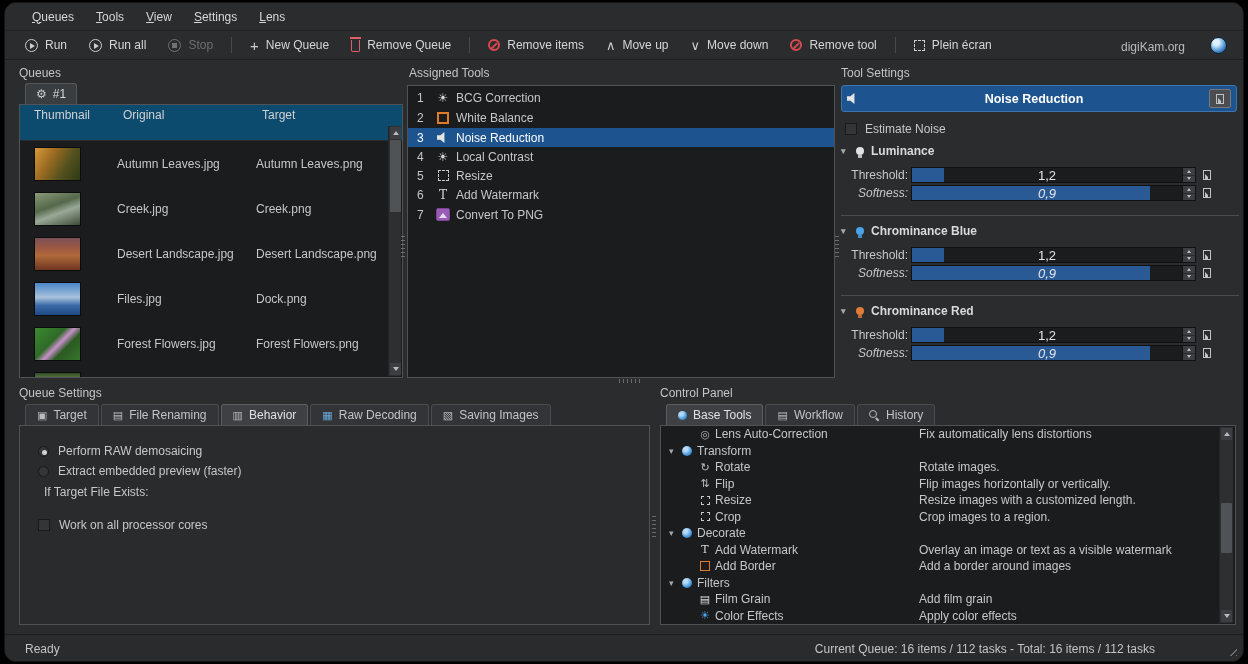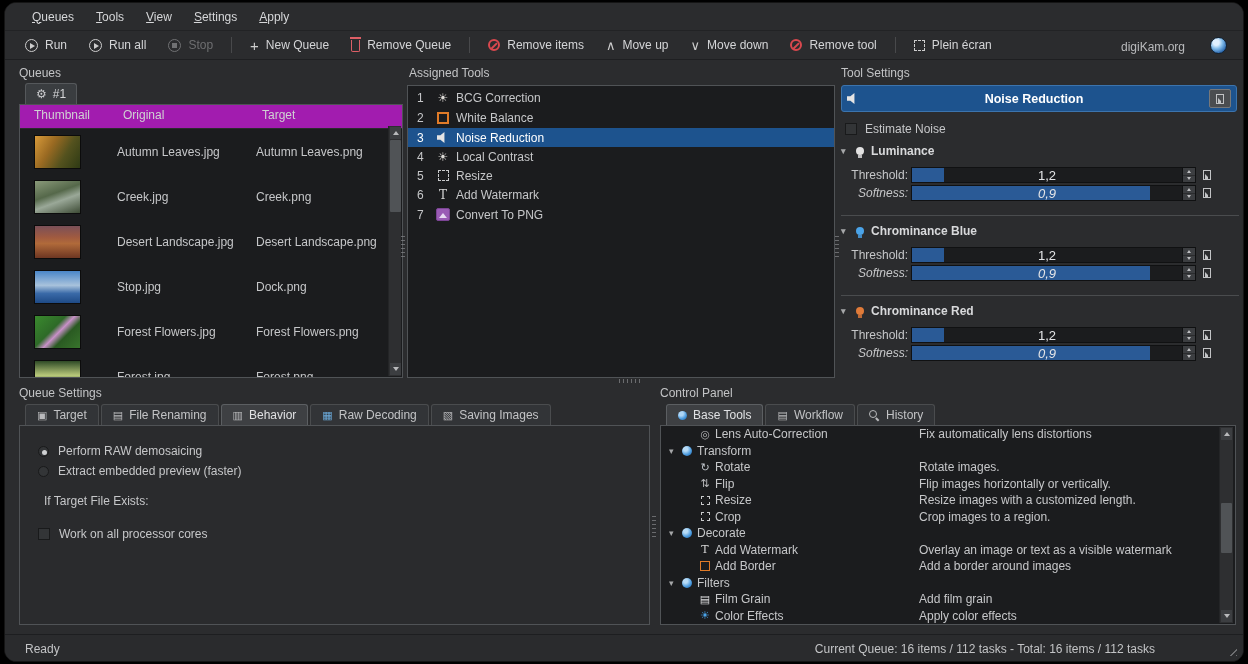--- a/index.html
+++ b/index.html
@@ -43,21 +43,21 @@
   
   .ptitle { position:absolute; color:#c3c4c6; }
 
   
   .qtab { position:absolute; left:20px; top:80px; height:21px; padding:0 10px; background:#3a3d40;
           border:1px solid #55585b; border-bottom:none; border-radius:3px 3px 0 0;
           display:flex; align-items:center; gap:6px; color:#d6d7d9; }
   .gear-g { font-size:12px; color:#c9cacc; }
   .qbox { position:absolute; left:14px; top:101px; width:384px; height:274px; background:#1b1c1e;
           border:1px solid #505356; overflow:hidden; }
-  .qhead { display:flex; height:24px; background:#a21caf; border-bottom:1px solid #2a2b2d; color:#d0d1d3;justify-content:space-between; }
+  .qhead { display:flex; height:36px; background:#0c4a6e; border-bottom:1px solid #2a2b2d; color:#d0d1d3;justify-content:space-between; }
   .qh { padding:3px 0 0 6px; }
   .qh.c1 { width:97px; padding-left:14px; }
   .qh.c2 { width:139px; }
   .qh.c3 { flex:1; }
   .qrow { display:flex; align-items:center; height:45px; color:#c6c7c9; }
   .qcell1 { width:97px; padding-left:14px; }
   .qcell2 { width:139px; }
   .qcell3 { flex:1; }
   .thumb { width:47px; height:34px; border:1px solid #0c0c0c; }
   .vscroll { position:absolute; right:1px; top:21px; bottom:1px; width:13px; background:#2e2f31; border-left:1px solid #242527; }
@@ -162,21 +162,21 @@
 <body>
 
 <div class="screen">
 <div class="window">
 
   <div class="menubar">
     <span class="menu-item">Queues</span>
     <span class="menu-item">Tools</span>
     <span class="menu-item">View</span>
     <span class="menu-item">Settings</span>
-    <span class="menu-item">Apply</span>
+    <span class="menu-item">Lens</span>
   </div>
 
   <div class="toolbar">
     <div class="tbtn">
       <span class="play-circle"></span>
       <span>Run</span>
     </div>
     <div class="tbtn">
       <span class="play-circle"></span>
       <span>Run all</span>
@@ -255,21 +255,21 @@
       <div class="qcell1">
             <div class="thumb" style="background:linear-gradient(180deg,#7a5058 0%,#a05a40 35%,#b06a3a 55%,#6e3622 100%)"></div>
           </div>
       <div class="qcell2">Desert Landscape.jpg</div>
       <div class="qcell3">Desert Landscape.png</div>
     </div>
     <div class="qrow">
       <div class="qcell1">
             <div class="thumb" style="background:linear-gradient(180deg,#4a86c8 0%,#a8c2dc 45%,#3a6aa8 70%,#1e4a86 100%)"></div>
           </div>
-      <div class="qcell2">Stop.jpg</div>
+      <div class="qcell2">Files.jpg</div>
       <div class="qcell3">Dock.png</div>
     </div>
     <div class="qrow">
       <div class="qcell1">
             <div class="thumb" style="background:linear-gradient(135deg,#3a8a2e 0%,#2e6a28 40%,#c890c8 52%,#2a5a22 66%,#38742c 100%)"></div>
           </div>
       <div class="qcell2">Forest Flowers.jpg</div>
       <div class="qcell3">Forest Flowers.png</div>
     </div>
     <div class="qrow">
@@ -509,21 +509,21 @@
 
   <div class="qs-box">
     <div class="opt" style="margin:8px 0 0 8px">
       <span class="radio on"></span>
       <span>Perform RAW demosaicing</span>
     </div>
     <div class="opt" style="margin:6px 0 0 8px">
       <span class="radio"></span>
       <span>Extract embedded preview (faster)</span>
     </div>
-    <div style="margin:16px 0 0 14px">If Target File Exists:</div>
+    <div style="margin:7px 0 0 14px">If Target File Exists:</div>
     <div class="opt" style="margin:19px 0 0 8px">
       <span class="chk"></span>
       <span>Work on all processor cores</span>
     </div>
   </div>
 
   <div class="tabbar" style="left:661px;top:401px">
     <div class="tab active">
       <span class="blue-dot"></span>
       <span>Base Tools</span>

